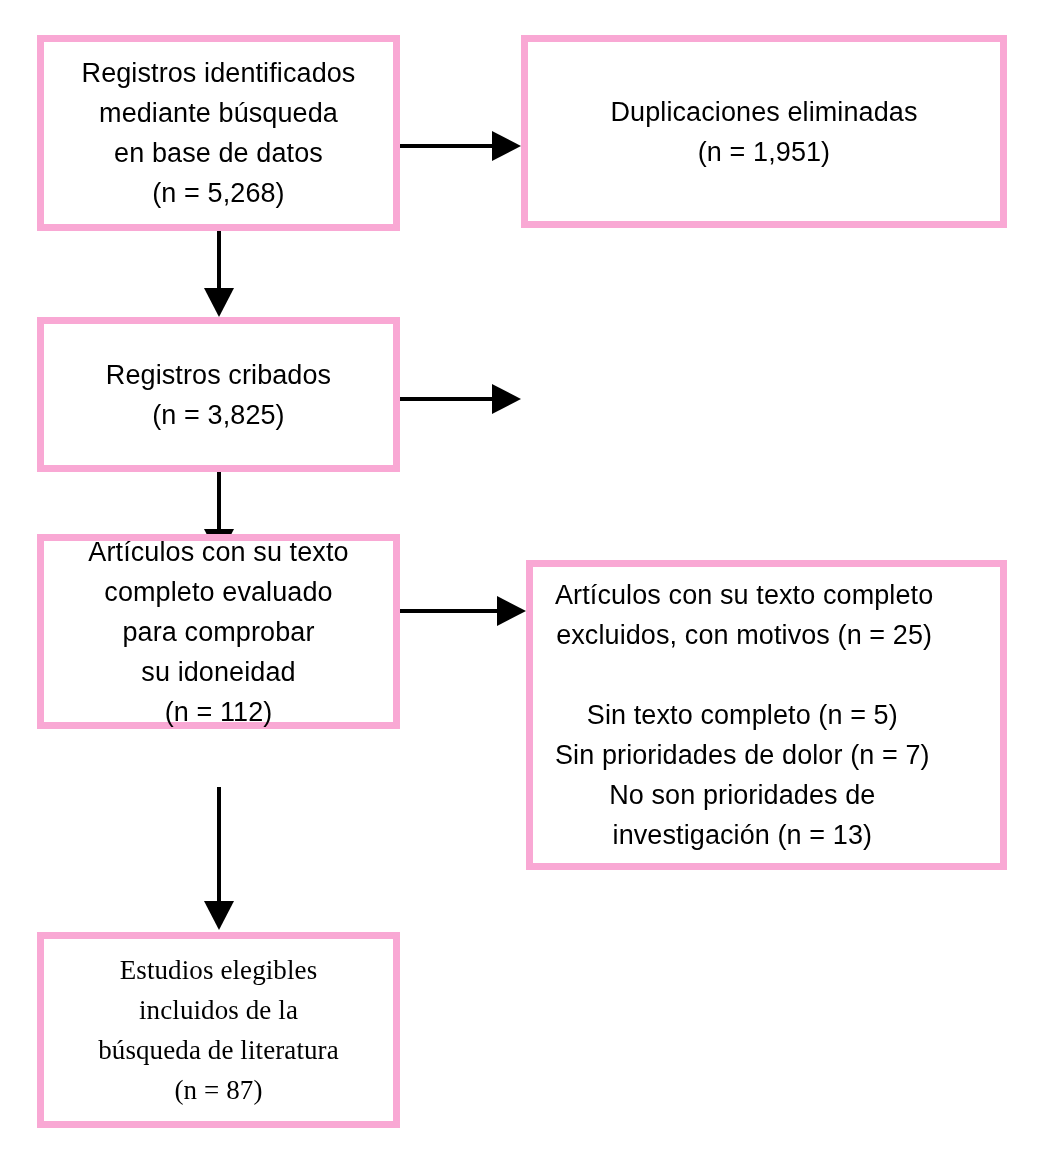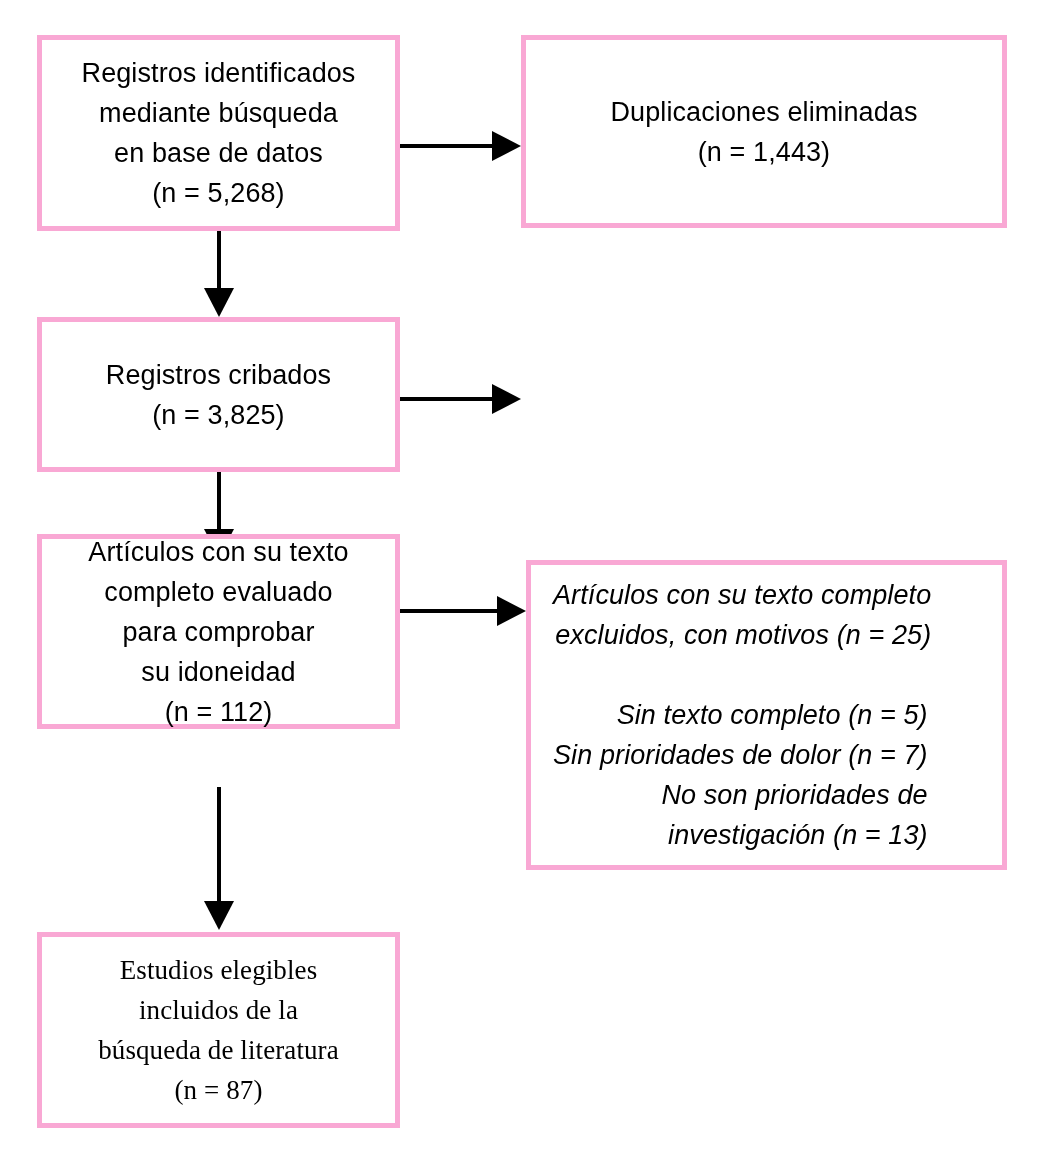--- a/index.html
+++ b/index.html
@@ -15,34 +15,33 @@
   #canvas {
     position: relative;
     width: 1064px;
     height: 1158px;
     background: #ffffff;
     overflow: hidden;
   }
   .node {
     position: absolute;
     box-sizing: border-box;
-    border: 5px solid #f9a8d4;
+    border: 7px solid #f9a8d4;
     background: #ffffff;
     display: flex;
     flex-direction: column;
     justify-content: center;
   }
   .node.center {
     align-items: center;
     text-align: center;
   }
   .node.left {
     align-items: flex-start;
-    text-align: right;
-    font-style: italic;
+    text-align: center;
   }
   .node-text {
     font-size: 27px;
     line-height: 40px;
     letter-spacing: 0.1px;
     white-space: pre-line;
     color: #000000;
   }
   .node.center .node-text { padding: 0 10px; }
   .node.left .node-text { padding: 0 22px; }
@@ -91,21 +90,21 @@
 
   <div class="node center" style="left:37px; top:35px; width:363px; height:196px;">
     <div class="node-text">Registros identificados
 mediante búsqueda
 en base de datos
 (n = 5,268)</div>
   </div>
 
   <div class="node center" style="left:521px; top:35px; width:486px; height:193px;">
     <div class="node-text">Duplicaciones eliminadas
-(n = 1,443)</div>
+(n = 1,951)</div>
   </div>
 
   <div class="conn" style="left:400px; top:131px; width:121px; height:30px;">
     <div class="shaft-h" style="width:100px; top:13px;"></div>
     <div class="head-right" style="left:92px; top:0px;"></div>
   </div>
 
   <div class="conn" style="left:204px; top:231px; width:30px; height:86px;">
     <div class="shaft-v" style="left:13px; height:62px;"></div>
     <div class="head-down" style="left:0px; top:57px;"></div>

